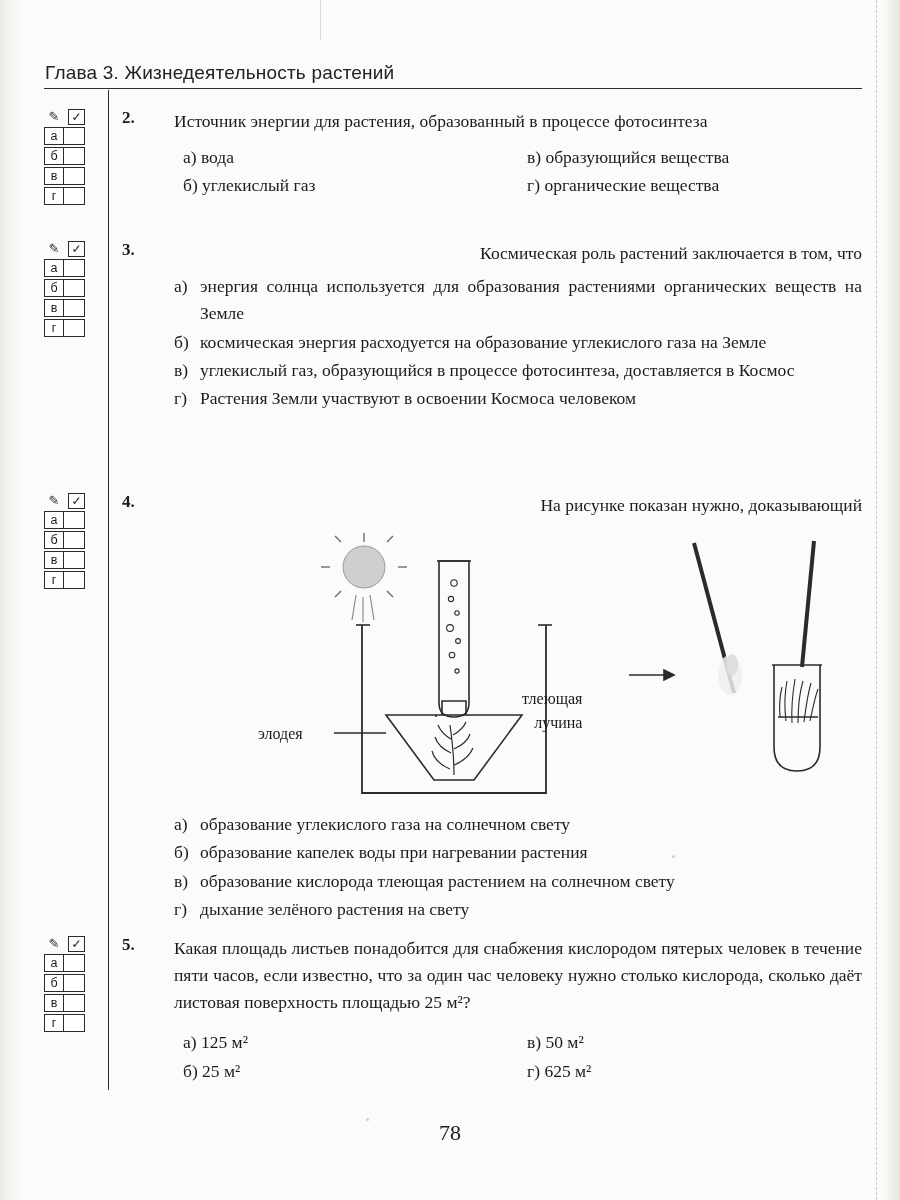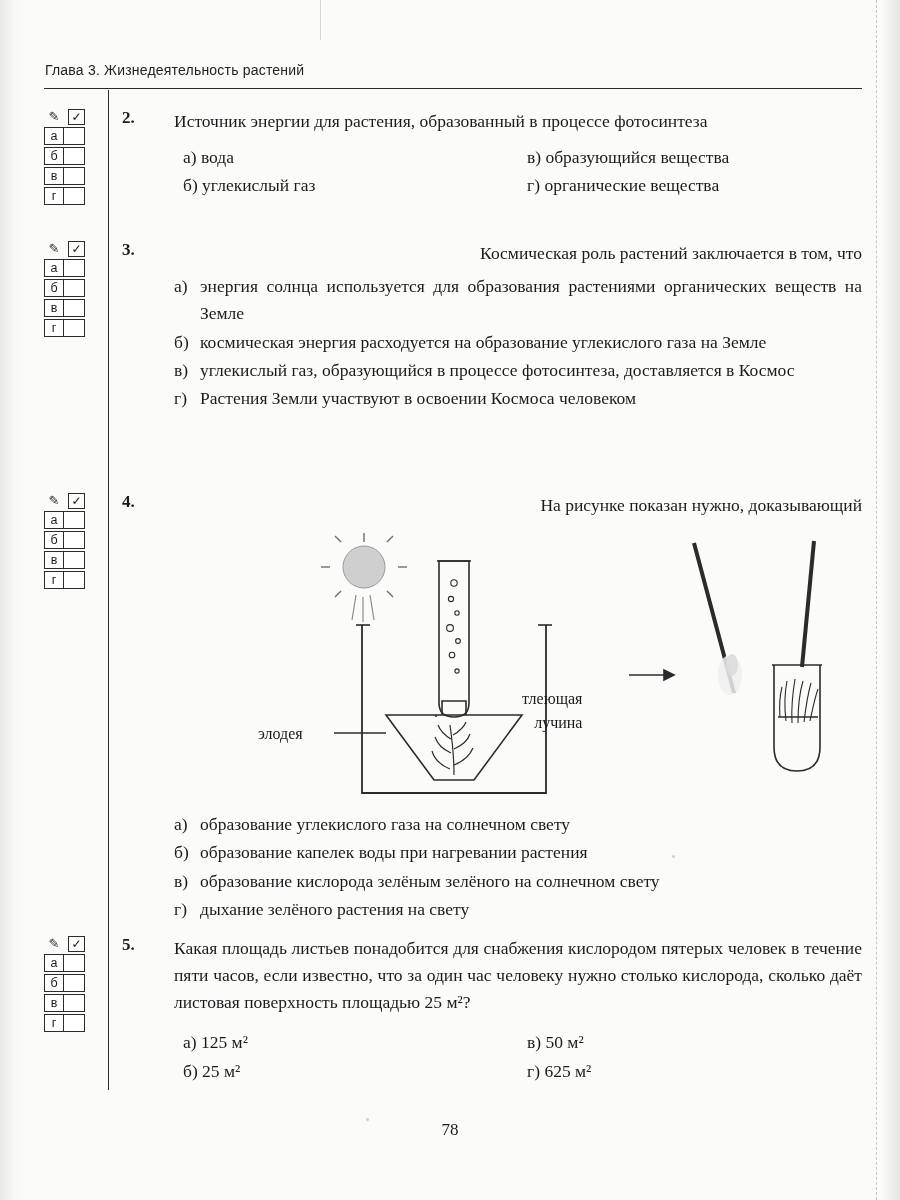--- a/index.html
+++ b/index.html
@@ -46,21 +46,21 @@
     width: 0;
     border-left: 1px dashed #c8c8c4;
   }
 
   
   .chapter-header {
     position: absolute;
     left: 45px;
     top: 62px;
     font-family: "Liberation Sans", sans-serif;
-    font-size: 14px;
+    font-size: 19px;
     letter-spacing: 0.2px;
     color: #222;
   }
   .header-rule {
     position: absolute;
     left: 44px;
     right: 38px;
     top: 88px;
     height: 1px;
     background: #2b2b2b;
@@ -215,21 +215,21 @@
     font-size: 16px;
     text-align: right;
     line-height: 1.5;
   }
 
   .page-number {
     position: absolute;
     left: 0; right: 0;
     top: 1120px;
     text-align: center;
-    font-size: 17px;
+    font-size: 22px;
     font-family: "Liberation Serif", serif;
   }
 
   
   .speck {
     position: absolute;
     background: #cfcfc9;
     border-radius: 50%;
   }
 </style>
@@ -451,21 +451,21 @@
       <div class="ans-item">
         <span class="lbl">а)</span>
         <span class="txt nojust">образование углекислого газа на солнечном свету</span>
       </div>
       <div class="ans-item">
         <span class="lbl">б)</span>
         <span class="txt nojust">образование капелек воды при нагревании растения</span>
       </div>
       <div class="ans-item">
         <span class="lbl">в)</span>
-        <span class="txt nojust">образование кислорода зелёным зелёного на солнечном свету</span>
+        <span class="txt nojust">образование кислорода тлеющая растением на солнечном свету</span>
       </div>
       <div class="ans-item">
         <span class="lbl">г)</span>
         <span class="txt nojust">дыхание зелёного растения на свету</span>
       </div>
     </div>
   </div>
 </div>
 
 <div class="question" style="top:935px;">

